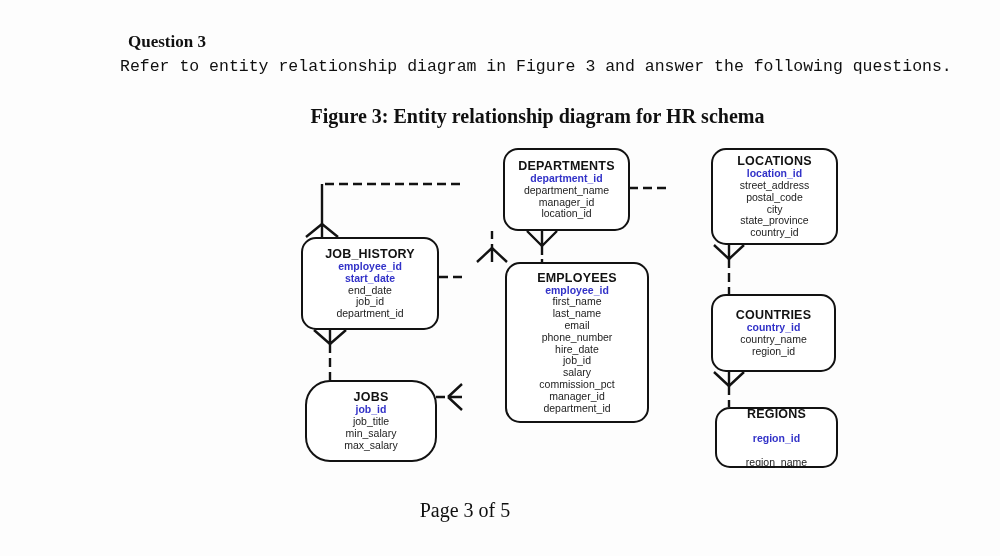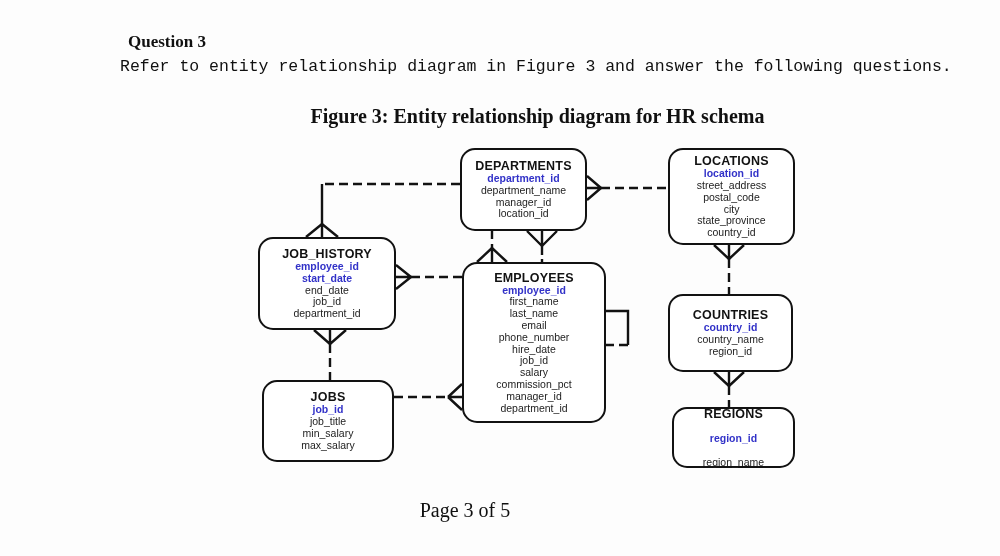--- a/index.html
+++ b/index.html
@@ -32,37 +32,37 @@
     font-size:20px;color:#101010;
   }
 
   
   #rel-lines{left:0;top:0;pointer-events:none;}
 
   .entity{
     position:absolute;box-sizing:border-box;
     background:#ffffff;border:2.5px solid #121212;border-radius:15px;
     display:flex;flex-direction:column;align-items:center;justify-content:center;
-    padding:14px 2px;text-align:center;
+    padding:14px 2px;text-align:center;margin-left:43px;
   }
   .ent-title{
     font-size:12.5px;font-weight:bold;color:#121212;
     letter-spacing:.2px;line-height:14px;white-space:nowrap;
   }
   .attr{
     font-size:10.5px;line-height:11.8px;color:#222;white-space:nowrap;
   }
   .attr.pk{color:#3232c8;font-weight:bold;}
 
   .e-departments{left:460px;top:148px;width:127px;height:83px;}
   .e-locations  {left:668px;top:148px;width:127px;height:97px;}
   .e-job-history{left:258px;top:237px;width:138px;height:93px;}
   .e-employees  {left:462px;top:262px;width:144px;height:161px;}
   .e-countries  {left:668px;top:294px;width:125px;height:78px;}
-  .e-jobs       {left:262px;top:380px;width:132px;height:82px;}
+  .e-jobs       {left:262px;top:380px;width:132px;height:82px;border-radius:25px;}
   .e-regions    {left:672px;top:407px;width:123px;height:61px;gap:12px;}
 </style>
 </head>
 <body>
 
 <div class="abs question-title">Question 3</div>
 <div class="abs question-text">Refer to entity relationship diagram in Figure 3 and answer the following questions.</div>
 <div class="abs figure-caption">Figure 3: Entity relationship diagram for HR schema</div>
 <div class="abs page-footer">Page 3 of 5</div>
 

